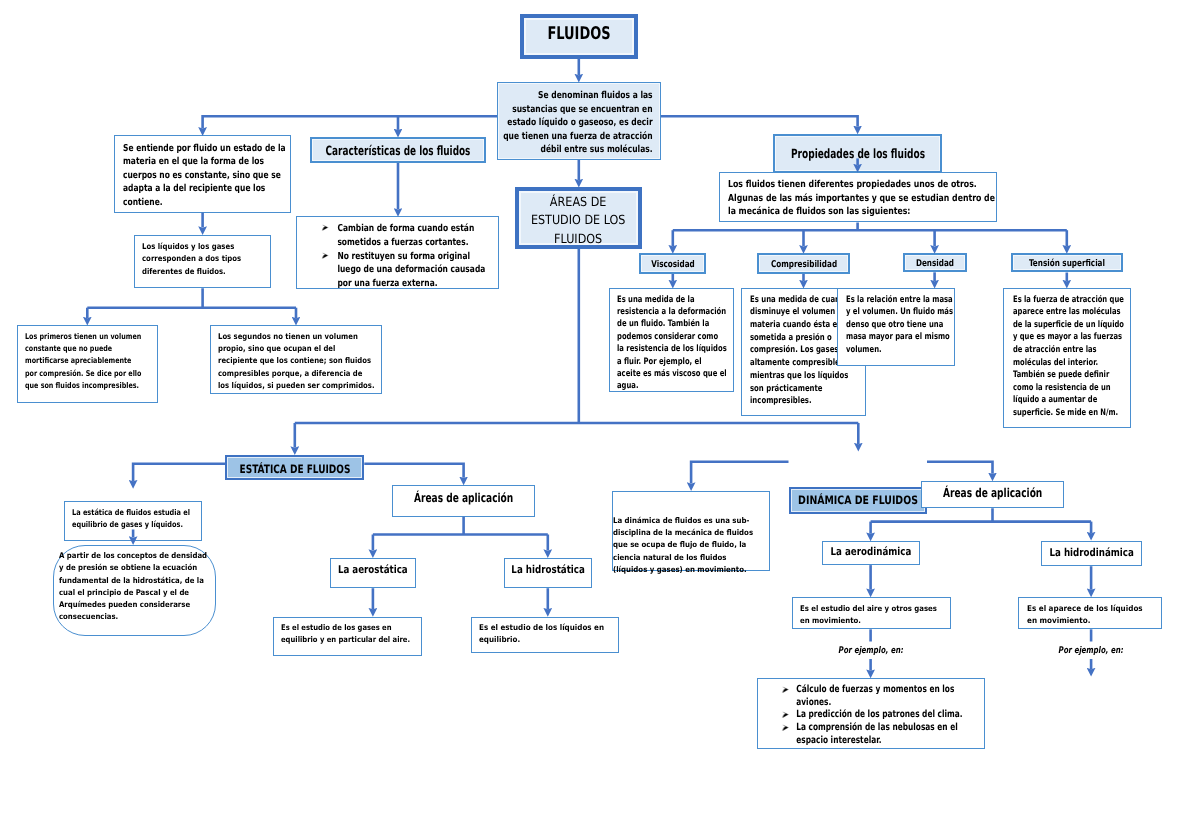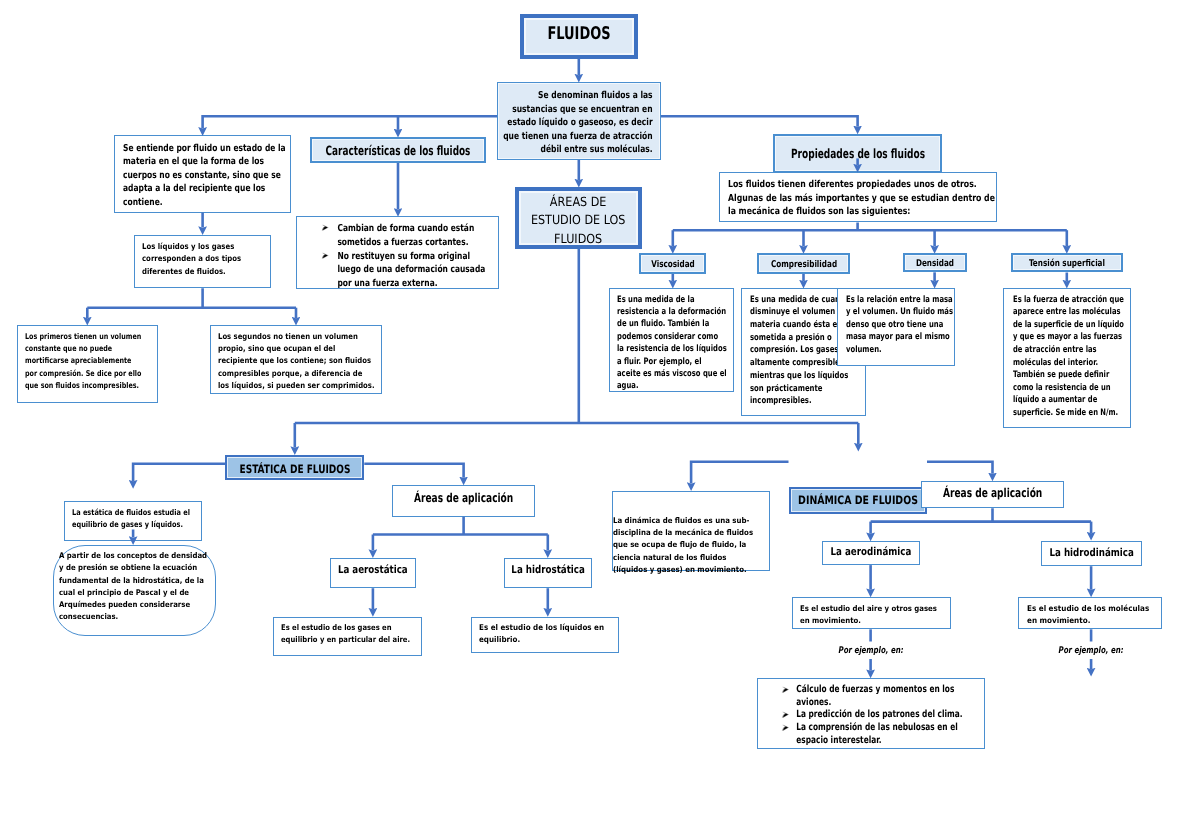--- a/index.html
+++ b/index.html
@@ -258,17 +258,17 @@
     <li style="padding-left:45.5px;"><svg class="bm" viewBox="0 0 12 12" width="7.8" height="7.8" style="position:absolute;left:27.9px;top:1.8px;transform:scaleX(1.189) translateZ(0);transform-origin:left top;">
             <path d="M1.2,0.8 L10.6,5.4 L1.2,10.6 L3.3,5.6 Z M1.2,0.8 L3.3,5.6 L6.0,4.3 Z" fill="#000" fill-rule="evenodd"></path>
           </svg><span>La comprensión de las nebulosas en el espacio interestelar.</span></li>
   </ul>
 </div>
 
 <div class="node plain" style="left:1040.5px;top:540.6px;width:101.3px;height:25.6px;">
   <div class="txt sqc ctr" style="transform:scaleX(0.895) translateZ(0);font-size:10.8px;line-height:12px;padding-top:5px;white-space:nowrap;">La hidrodinámica</div>
 </div>
 <div class="node plain" style="left:1018px;top:597.2px;width:144px;height:32.1px;">
-  <div class="sq" style="position:absolute;left:7.5px;top:5px;width:125.9px;transform:scaleX(1.003) translateZ(0);font-size:8px;line-height:12.3px;">Es el estudio de los moléculas en movimiento.</div>
+  <div class="sq" style="position:absolute;left:7.5px;top:5px;width:125.9px;transform:scaleX(1.003) translateZ(0);font-size:8px;line-height:12.3px;">Es el aparece de los líquidos en movimiento.</div>
 </div>
 <div class="sqc" style="position:absolute;left:1011.1px;top:645.6px;width:160px;text-align:center;font-size:9.2px;line-height:10px;font-style:italic;transform:scaleX(0.847) translateZ(0);">Por ejemplo, en:</div>
 
 </div>
 
 </body></html>

